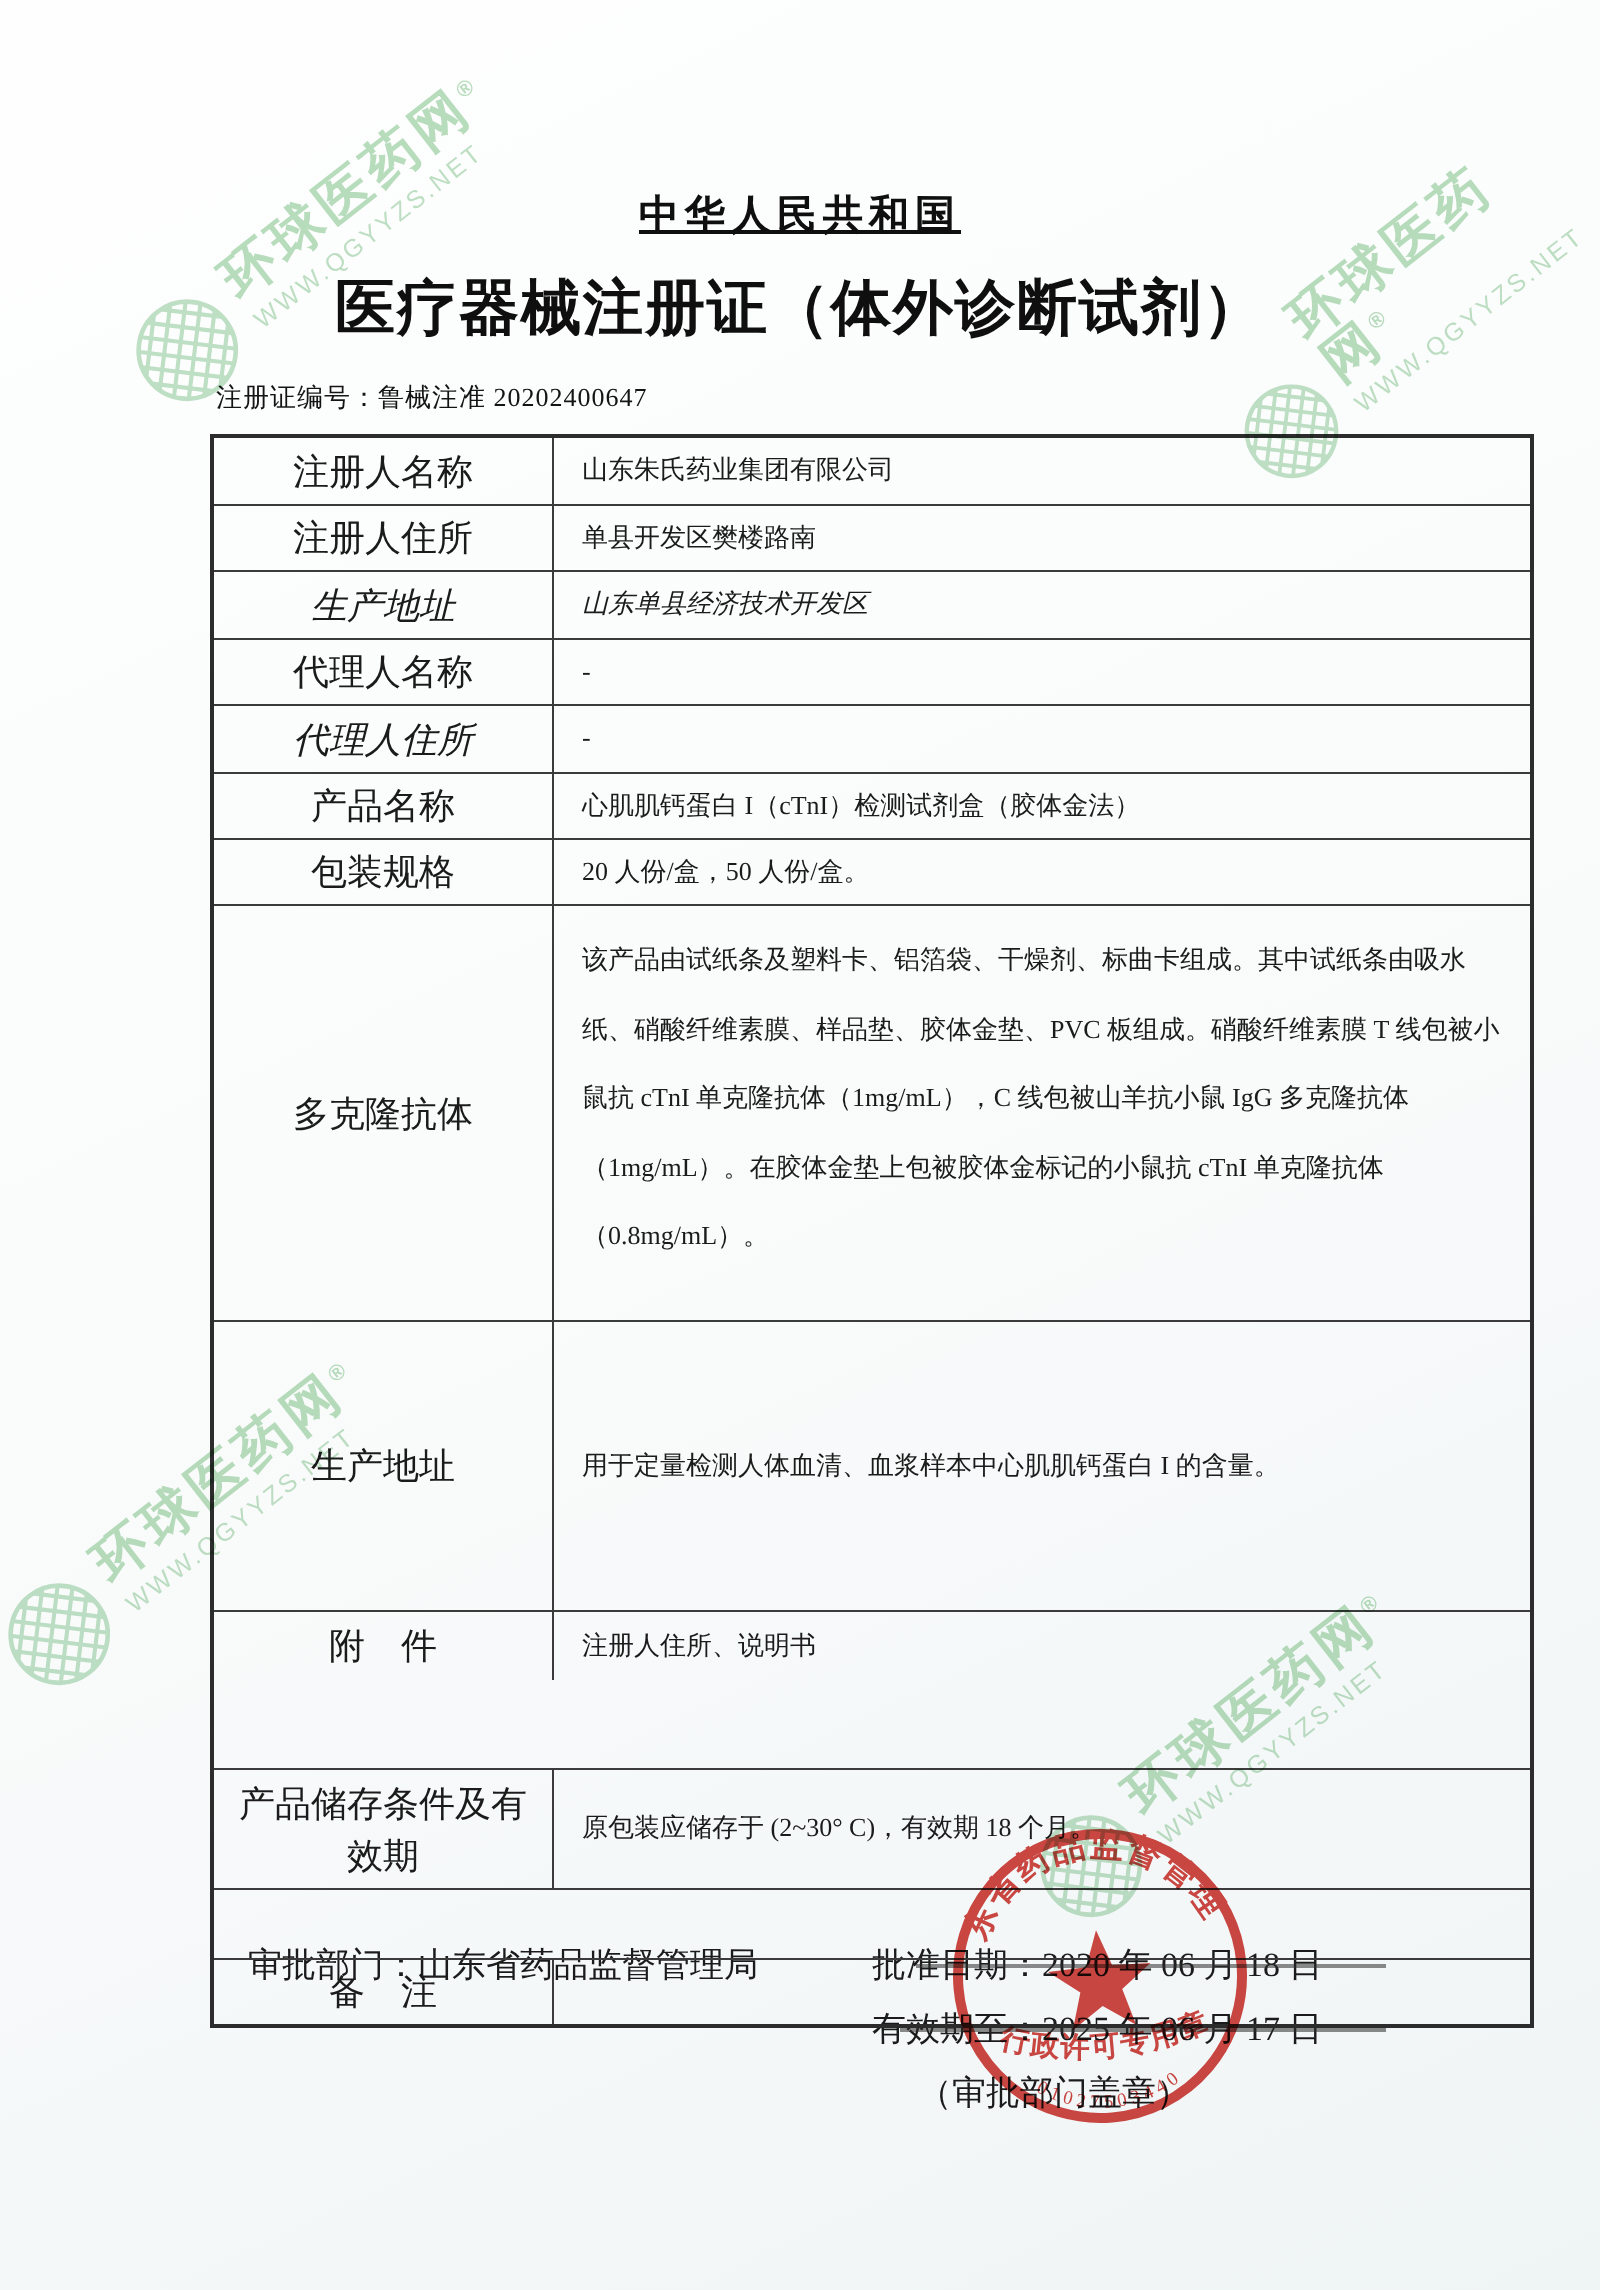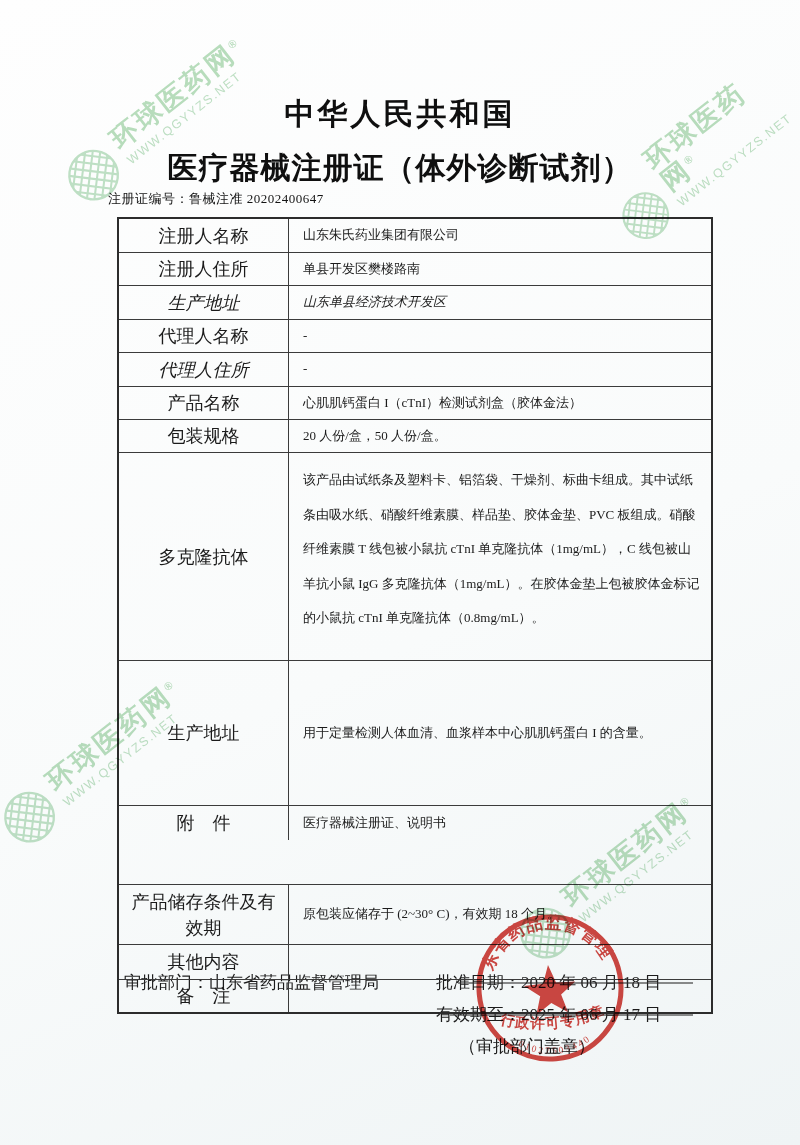--- a/index.html
+++ b/index.html
@@ -7,27 +7,27 @@
     position:relative; width:800px; height:1145px; margin:0 auto;
     background:linear-gradient(155deg,#fefefe 0%,#f9fbfb 55%,#eff4f5 100%);
     overflow:hidden;
     font-family:"Liberation Serif","DejaVu Serif",serif;
     color:#1b1b1b;
   }
 
   
   .doc-title { position:absolute; top:94px; left:0; right:0; text-align:center;
     font-family:"Liberation Sans","DejaVu Sans",sans-serif; font-weight:bold; color:#0f0f0f; }
-  .doc-title .line1 { font-size:30px; letter-spacing:3px; }
+  .doc-title .line1 { font-size:20px; letter-spacing:3px;text-decoration:underline; }
   .doc-title .line2 { font-size:30px; letter-spacing:1px; margin-top:13px; }
 
   .reg-line { position:absolute; left:108px; top:190px; font-size:13px; color:#141414; letter-spacing:.5px; }
 
   
-  .cert-table { position:absolute; left:117px; top:217px; width:596px;
+  .cert-table { position:absolute; left:105px; top:217px; width:662px;
     border:2px solid #2c2c2c; box-sizing:border-box; background:transparent; z-index:2; }
   .row { display:flex; border-top:1px solid #3b3b3b; box-sizing:border-box; }
   .row:first-child { border-top:none; }
   .lbl { width:170px; flex:0 0 170px; border-right:1px solid #3b3b3b; box-sizing:border-box;
     display:flex; align-items:center; justify-content:center; text-align:center;
     font-size:18px; padding:3px 10px; line-height:26px; }
   .val { flex:1; display:flex; align-items:center; font-size:13px;
     padding:4px 8px 4px 14px; box-sizing:border-box; line-height:34.5px; }
   .r1,.r2,.r4,.r6,.r7 { height:33px; }
   .r3,.r5 { height:34px;font-style:italic; }
@@ -173,28 +173,27 @@
     <div class="row r8">
       <div class="lbl">多克隆抗体</div>
       <div class="val">该产品由试纸条及塑料卡、铝箔袋、干燥剂、标曲卡组成。其中试纸条由吸水纸、硝酸纤维素膜、样品垫、胶体金垫、PVC 板组成。硝酸纤维素膜 T 线包被小鼠抗 cTnI 单克隆抗体（1mg/mL），C 线包被山羊抗小鼠 IgG 多克隆抗体（1mg/mL）。在胶体金垫上包被胶体金标记的小鼠抗 cTnI 单克隆抗体（0.8mg/mL）。</div>
     </div>
     <div class="row r9">
       <div class="lbl">生产地址</div>
       <div class="val">用于定量检测人体血清、血浆样本中心肌肌钙蛋白 I 的含量。</div>
     </div>
     <div class="row r10">
       <div class="lbl">附　件</div>
-      <div class="val">医疗器械注册证、说明书</div>
+      <div class="val">注册人住所、说明书</div>
     </div>
     <div class="row r11">
       <div class="lbl">产品储存条件及有效期</div>
       <div class="val">原包装应储存于 (2~30° C)，有效期 18 个月。</div>
     </div>
     <div class="row r12">
-      <div class="lbl">其他内容</div>
       <div class="val"></div>
     </div>
     <div class="row r13">
       <div class="lbl">备　注</div>
       <div class="val"></div>
     </div>
   </div>
 
   <div class="f-dept">审批部门：山东省药品监督管理局</div>
   <div class="f-date1">批准日期：2020 年 06 月 18 日</div>

